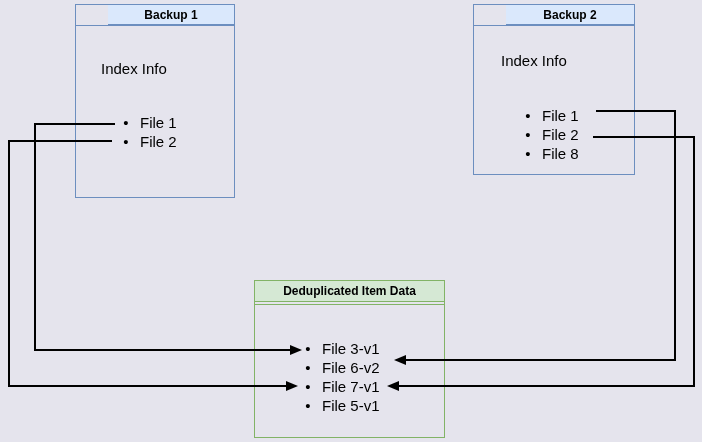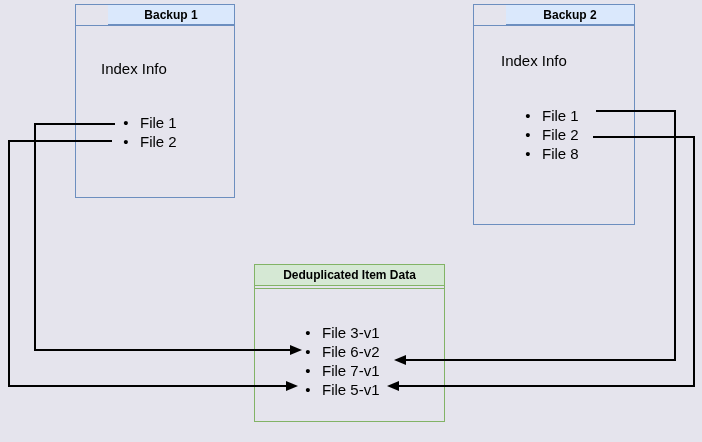--- a/index.html
+++ b/index.html
@@ -67,21 +67,21 @@
           <span>File 1</span>
         </div>
         <div class="li">
           <span class="dot">•</span>
           <span>File 2</span>
         </div>
       </div>
     </div>
   </div>
 
-  <div class="dbox blue b2" style="left:473px;top:4px;width:162px;height:221px;">
+  <div class="dbox blue b2" style="left:473px;top:4px;width:162px;height:171px;">
     <div class="hdr">
       <span>Backup 2</span>
     </div>
     <div class="dbody">
       <div class="subtitle" style="left:27px;top:26px;">Index Info</div>
       <div class="list" style="left:46px;top:80px;">
         <div class="li">
           <span class="dot">•</span>
           <span>File 1</span>
         </div>
@@ -90,21 +90,21 @@
           <span>File 2</span>
         </div>
         <div class="li">
           <span class="dot">•</span>
           <span>File 8</span>
         </div>
       </div>
     </div>
   </div>
 
-  <div class="dbox green dd" style="left:254px;top:264px;width:191px;height:158px;">
+  <div class="dbox green dd" style="left:254px;top:280px;width:191px;height:158px;">
     <div class="hdr" style="height:21px;line-height:21px;">
       <span>Deduplicated Item Data</span>
     </div>
     <div class="dbody">
       <div class="list" style="left:45px;top:34px;">
         <div class="li">
           <span class="dot">•</span>
           <span>File 3-v1</span>
         </div>
         <div class="li">

